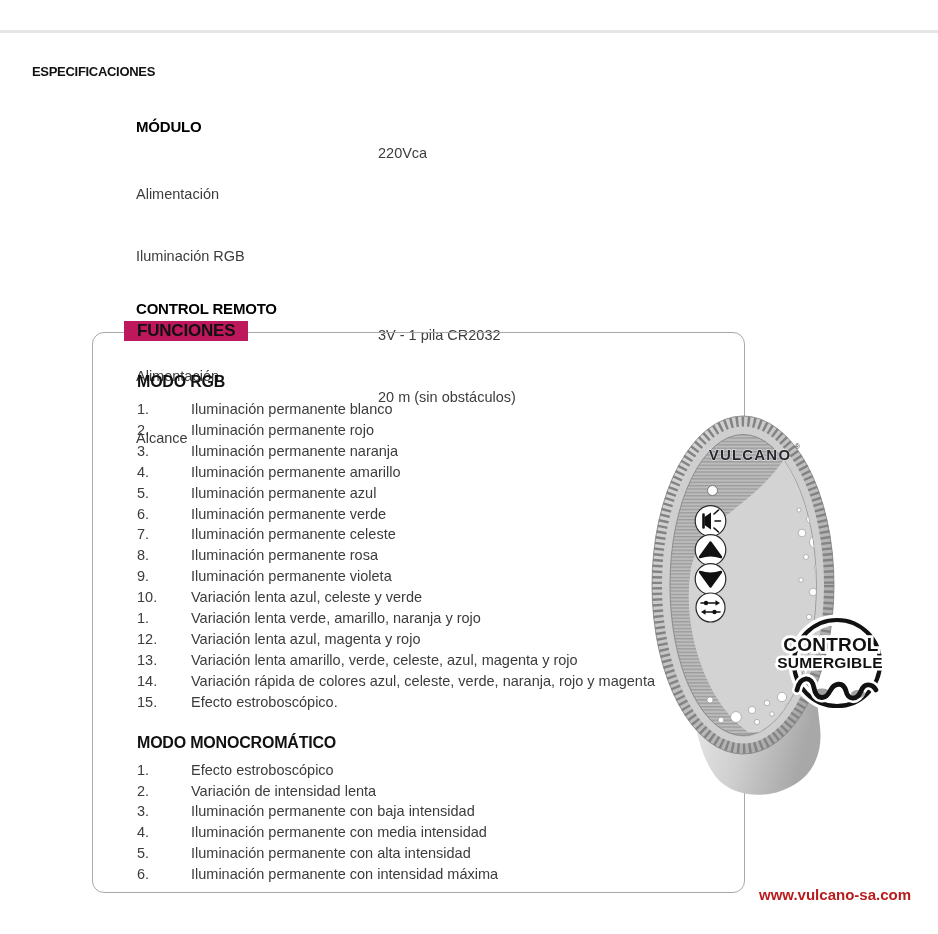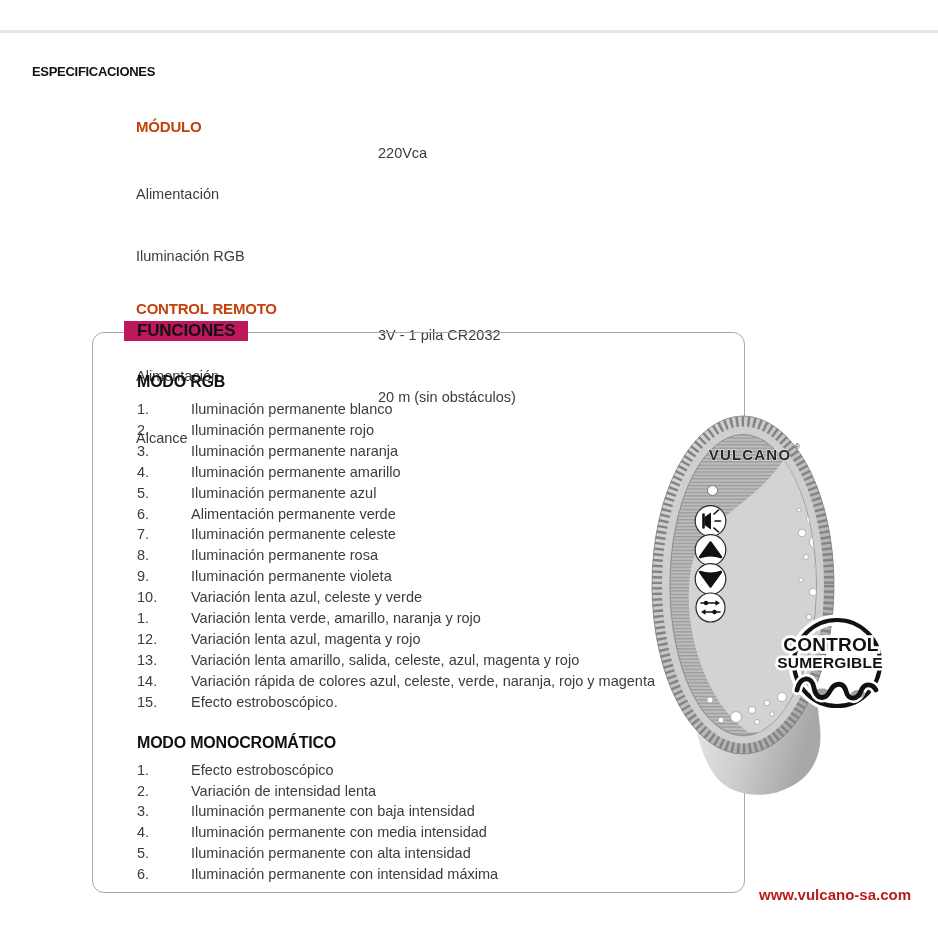--- a/index.html
+++ b/index.html
@@ -10,21 +10,21 @@
     overflow:hidden; margin:0 auto;
   }
   .top-rule { position:absolute; left:0; top:30px; width:938px; height:3px; background:#e5e5e5; }
   .page-title {
     position:absolute; left:32px; top:64px;
     font-size:13px; font-weight:bold; color:#111; letter-spacing:-0.3px;
   }
   
   .specs-block { position:absolute; left:136px; top:118px; width:520px; }
   .spec-section { margin-bottom:33px; }
-  .spec-title { font-size:15px; font-weight:bold; color:#c2410c; margin-bottom:8px; letter-spacing:-0.2px; }
+  .spec-title { font-size:15px; font-weight:bold; color:#000000; margin-bottom:8px; letter-spacing:-0.2px; }
   .spec-row { display:flex; line-height:21px; font-size:14.5px; }
   .spec-label { width:242px; flex:0 0 242px;margin-top:41px; }
   .spec-value { flex:1; }
   
   .funciones-box {
     position:absolute; left:92px; top:332px; width:653px; height:561px;
     border:1px solid #a9a9a9; border-radius:12px; background:transparent;
   }
   .funciones-title {
     position:absolute; top:-12px; left:31px; background:#be185d; padding:0 13px;
@@ -98,21 +98,21 @@
             <div class="mode-item">
               <span class="item-num">4.</span>
               <span class="item-text">Iluminación permanente amarillo</span>
             </div>
             <div class="mode-item">
               <span class="item-num">5.</span>
               <span class="item-text">Iluminación permanente azul</span>
             </div>
             <div class="mode-item">
               <span class="item-num">6.</span>
-              <span class="item-text">Alimentación permanente verde</span>
+              <span class="item-text">Iluminación permanente verde</span>
             </div>
             <div class="mode-item">
               <span class="item-num">7.</span>
               <span class="item-text">Iluminación permanente celeste</span>
             </div>
             <div class="mode-item">
               <span class="item-num">8.</span>
               <span class="item-text">Iluminación permanente rosa</span>
             </div>
             <div class="mode-item">
@@ -126,21 +126,21 @@
             <div class="mode-item">
               <span class="item-num">1.</span>
               <span class="item-text">Variación lenta verde, amarillo, naranja y rojo</span>
             </div>
             <div class="mode-item">
               <span class="item-num">12.</span>
               <span class="item-text">Variación lenta azul, magenta y rojo</span>
             </div>
             <div class="mode-item">
               <span class="item-num">13.</span>
-              <span class="item-text">Variación lenta amarillo, salida, celeste, azul, magenta y rojo</span>
+              <span class="item-text">Variación lenta amarillo, verde, celeste, azul, magenta y rojo</span>
             </div>
             <div class="mode-item">
               <span class="item-num">14.</span>
               <span class="item-text">Variación rápida de colores azul, celeste, verde, naranja, rojo y magenta</span>
             </div>
             <div class="mode-item">
               <span class="item-num">15.</span>
               <span class="item-text">Efecto estroboscópico.</span>
             </div>
           </div>

